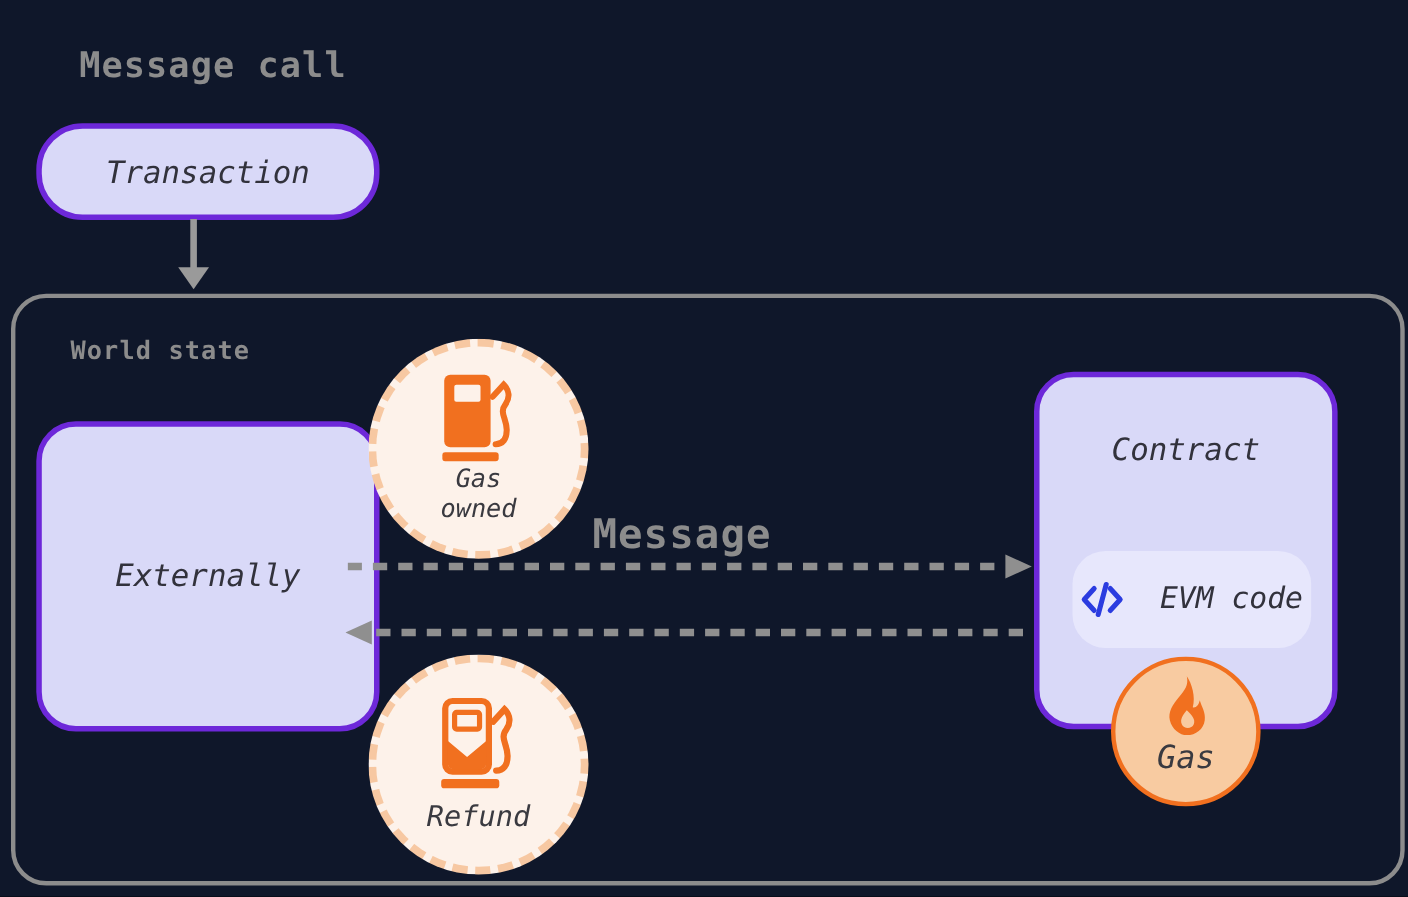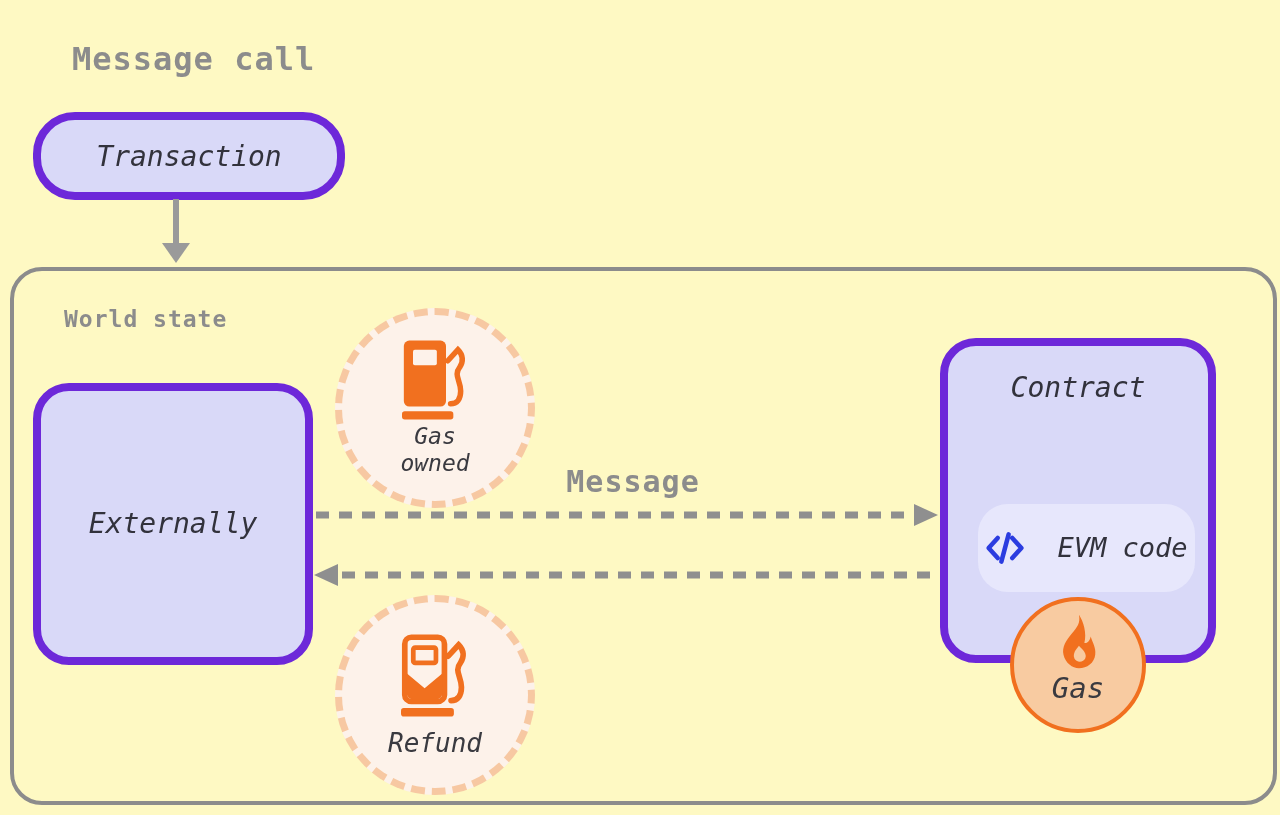--- a/index.html
+++ b/index.html
@@ -2,60 +2,60 @@
 <html><head>
 <meta charset="utf-8">
 <style>
   * { box-sizing: border-box; margin: 0; padding: 0; }
   html, body { background: #000; }
   body {
     width: 1280px; height: 815px;
     font-family: "DejaVu Sans Mono", "Liberation Mono", monospace;
     overflow: hidden;
   }
-  .canvas { position: relative; width: 1280px; height: 815px; background: #fef9c3; }
+  .canvas { position: relative; width: 1280px; height: 815px; background: #0f172a; }
 
   .gray-label {
     position: absolute;
     color: #8c8c8c;
     font-weight: bold;
     font-size: 23px;
     letter-spacing: 1px;
     white-space: nowrap;
   }
 
   .node {
     position: absolute;
     background: #d9d9f8;
-    border: 8px solid #6d28d9;
+    border: 5px solid #6d28d9;
     color: #32323c;
     font-style: italic;
     font-size: 28px;
     display: flex;
     flex-direction: column;
     align-items: center;
     justify-content: center;
     text-align: center;
   }
 
   .transaction-box { left: 33px; top: 112px; width: 312px; height: 88px; border-radius: 42px; }
 
   .world-state-box {
     position: absolute;
     left: 10px; top: 267px; width: 1267px; height: 538px;
     border: 4px solid #8c8c8c;
     border-radius: 32px;
     background: transparent;
   }
 
-  .eoa-box { left: 33px; top: 383px; width: 280px; height: 282px; border-radius: 36px; line-height: 44px; text-align: right; }
+  .eoa-box { left: 33px; top: 383px; width: 312px; height: 282px; border-radius: 36px; line-height: 44px; text-align: right; }
 
   .contract-box {
     left: 940px; top: 338px; width: 276px; height: 325px; border-radius: 36px;
-    justify-content: flex-start; padding-top: 20px; line-height: 44px;
+    justify-content: flex-start; padding-top: 44px; line-height: 44px;
   }
 
   .evm-pill {
     position: absolute;
     left: 30px; top: 158px; width: 217px; height: 88px;
     background: #e7e7fc;
     border-radius: 30px;
     display: flex; align-items: center; justify-content: center;
     gap: 32px;
     font-style: italic; font-size: 27px; color: #32323c;
@@ -82,21 +82,21 @@
   .gas-circle {
     left: 1010px; top: 597px; width: 136px; height: 136px;
     background: #f8cba1;
     border: 4px solid #f1701f;
     font-size: 29px;
     z-index: 5;
   }
   .gas-circle svg { margin-top: 12px; }
 
   .arrow-svg { position: absolute; display: block; }
-  .message-label { left: 483px; top: 464px; width: 300px; text-align: center; font-size: 30px; }
+  .message-label { left: 470px; top: 464px; width: 300px; text-align: center; font-size: 37px; }
 </style>
 </head>
 <body>
 
 <div class="canvas">
 
   <div class="gray-label" style="left:72px; top:40px; font-size:32px;">Message call</div>
 
   <div class="node transaction-box">
     <span>Transaction</span>

